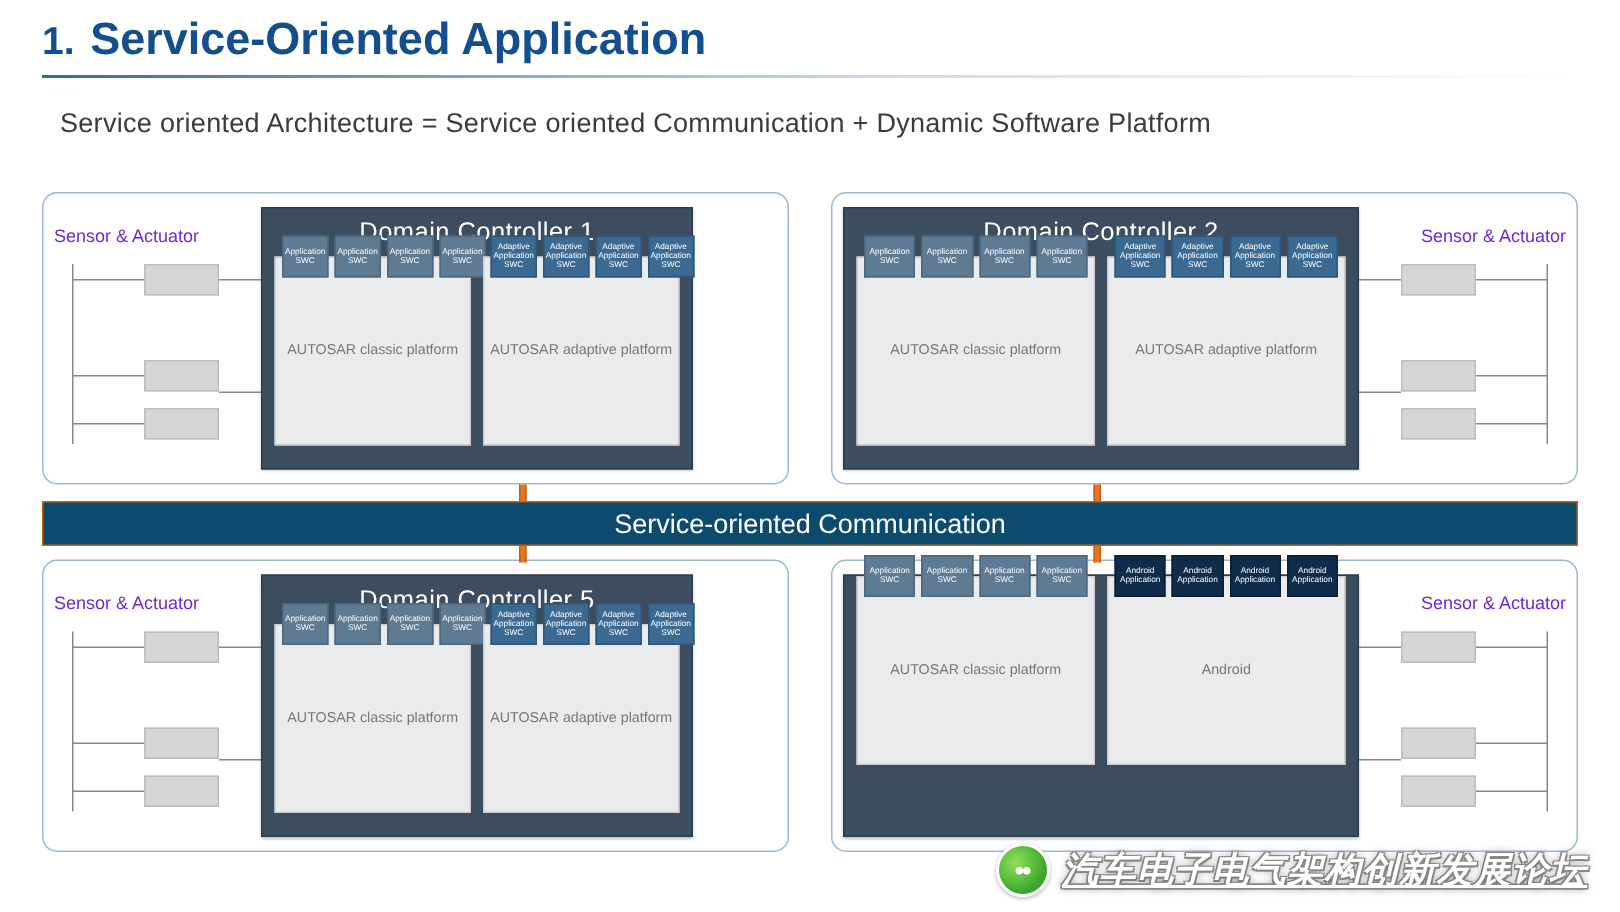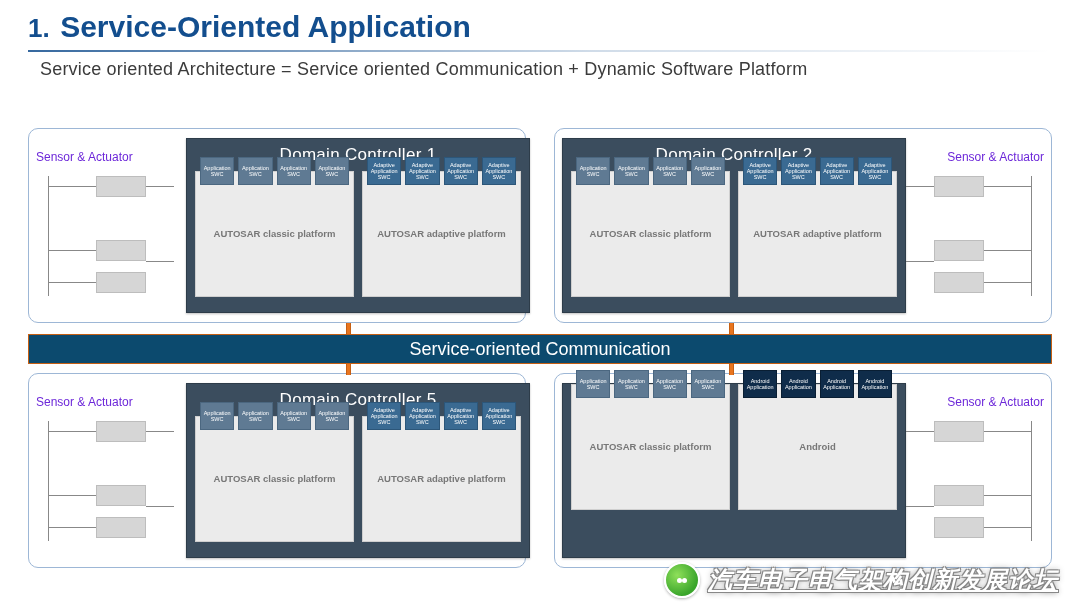--- a/index.html
+++ b/index.html
@@ -30,21 +30,21 @@
     height: 2px;
     background: linear-gradient(to right,
       rgba(19,78,142,.85) 0%,
       rgba(19,78,142,.2) 55%,
       rgba(19,78,142,0) 100%);
   }
 
   .equation {
     font-size: 18px;
     color: #3b3b3b;
-    padding: 7px 0 10px 40px;
+    padding: 20px 0 10px 40px;
     letter-spacing: .2px;
   }
 
   .diagram {
     position: absolute;
     left: 28px; right: 28px;
     top: 128px;
     height: 455px;
   }
 
@@ -106,21 +106,21 @@
 
   
   .dc {
     position: absolute;
     top: 10px;
     background: #3b4d5e;
     color: #fff;
     border: 1px solid #2d3c49;
     box-shadow: 0 1px 2px rgba(0,0,0,.25);
   }
-  .dc.left  { left: 158px; width: 344px; height: 175px; }
+  .dc.left  { left: 146px; width: 288px; height: 175px; }
   .dc.right { right: 146px; width: 344px; height: 175px; }
   .dc-title {
     text-align: center;
     font-size: 17px;
     font-weight: 400;
     padding: 6px 0 6px 0;
     letter-spacing: .3px;
   }
   .pf-row {
     display: flex;
@@ -135,21 +135,20 @@
     height: 126px;
     display: flex;
     align-items: center;
     justify-content: center;
   }
   .pf-label {
     font-size: 9.5px;
     color: #777;
     text-align: center;
     line-height: 1.2;
-    font-weight: bold;
   }
   .swc-row {
     position: absolute;
     top: -15px; left: 0; right: 0;
     display: flex;
     gap: 4px;
     padding: 0 4px;
   }
   .swc {
     flex: 1;

